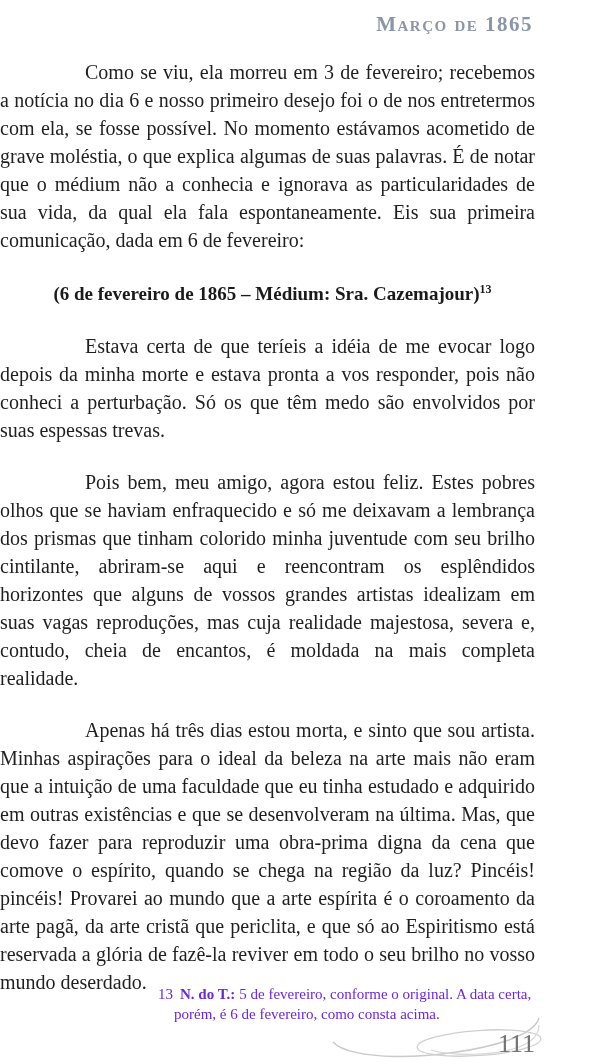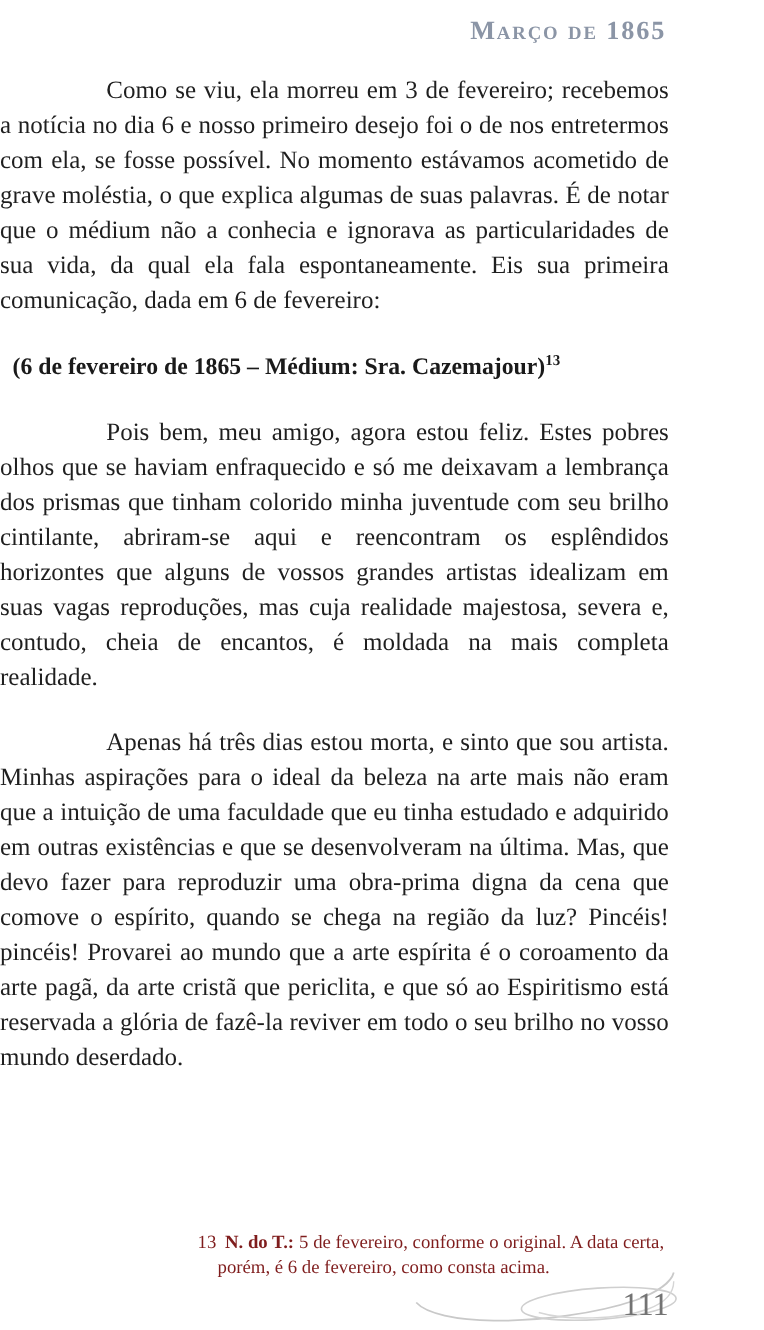--- a/index.html
+++ b/index.html
@@ -32,40 +32,41 @@
     font-size: 20px;
     line-height: 28px;
     text-align: justify;
     text-indent: 85px;
   }
   .body-par:first-of-type {
     margin-top: 22px;
   }
   .med-heading {
     margin: 26px 10px 16px 10px;
+    text-align: center;
     font-weight: bold;
     font-size: 19px;
     line-height: 28px;
     color: #1a1a1a;
   }
   .med-heading sup {
     font-size: 12px;
     font-weight: bold;
     line-height: 0;
   }
   .footnote {
     position: absolute;
     left: 158px;
     right: 8px;
     bottom: 40px;
     font-size: 15px;
     line-height: 20px;
     padding-left: 16px;
     text-indent: -16px;
-    color: #7f1d1d;
+    color: #6d28d9;
   }
   .footnote .fn-num {
     margin-right: 7px;
   }
   .footnote .fn-label {
     font-weight: bold;
     margin-right: 4px;
   }
   .page-footer {
     position: absolute;
@@ -94,20 +95,21 @@
 <div class="page">
 
   <div class="running-header">Março de 1865</div>
 
   <p class="body-par">Como se viu, ela morreu em 3 de fevereiro; recebemos a notícia no dia 6 e nosso primeiro desejo foi o de nos entretermos com ela, se fosse possível. No momento estávamos acometido de grave moléstia, o que explica algumas de suas palavras. É de notar que o médium não a conhecia e ignorava as particularidades de sua vida, da qual ela fala espontaneamente. Eis sua primeira comunicação, dada em 6 de fevereiro:</p>
 
   <div class="med-heading">
     <span>(6 de fevereiro de 1865 – Médium: Sra. Cazemajour)</span><sup>13</sup>
   </div>
 
+  <p class="body-par">Estava certa de que teríeis a idéia de me evocar logo depois da minha morte e estava pronta a vos responder, pois não conheci a perturbação. Só os que têm medo são envolvidos por suas espessas trevas.</p>
 
   <p class="body-par">Pois bem, meu amigo, agora estou feliz. Estes pobres olhos que se haviam enfraquecido e só me deixavam a lembrança dos prismas que tinham colorido minha juventude com seu brilho cintilante, abriram-se aqui e reencontram os esplêndidos horizontes que alguns de vossos grandes artistas idealizam em suas vagas reproduções, mas cuja realidade majestosa, severa e, contudo, cheia de encantos, é moldada na mais completa realidade.</p>
 
   <p class="body-par">Apenas há três dias estou morta, e sinto que sou artista. Minhas aspirações para o ideal da beleza na arte mais não eram que a intuição de uma faculdade que eu tinha estudado e adquirido em outras existências e que se desenvolveram na última. Mas, que devo fazer para reproduzir uma obra-prima digna da cena que comove o espírito, quando se chega na região da luz? Pincéis! pincéis! Provarei ao mundo que a arte espírita é o coroamento da arte pagã, da arte cristã que periclita, e que só ao Espiritismo está reservada a glória de fazê-la reviver em todo o seu brilho no vosso mundo deserdado.</p>
 
   <div class="footnote">
     <span class="fn-num">13</span><span class="fn-label">N. do T.:</span><span class="fn-text">5 de fevereiro, conforme o original. A data certa, porém, é 6 de fevereiro, como consta acima.</span>
   </div>
 
   <div class="page-footer">

